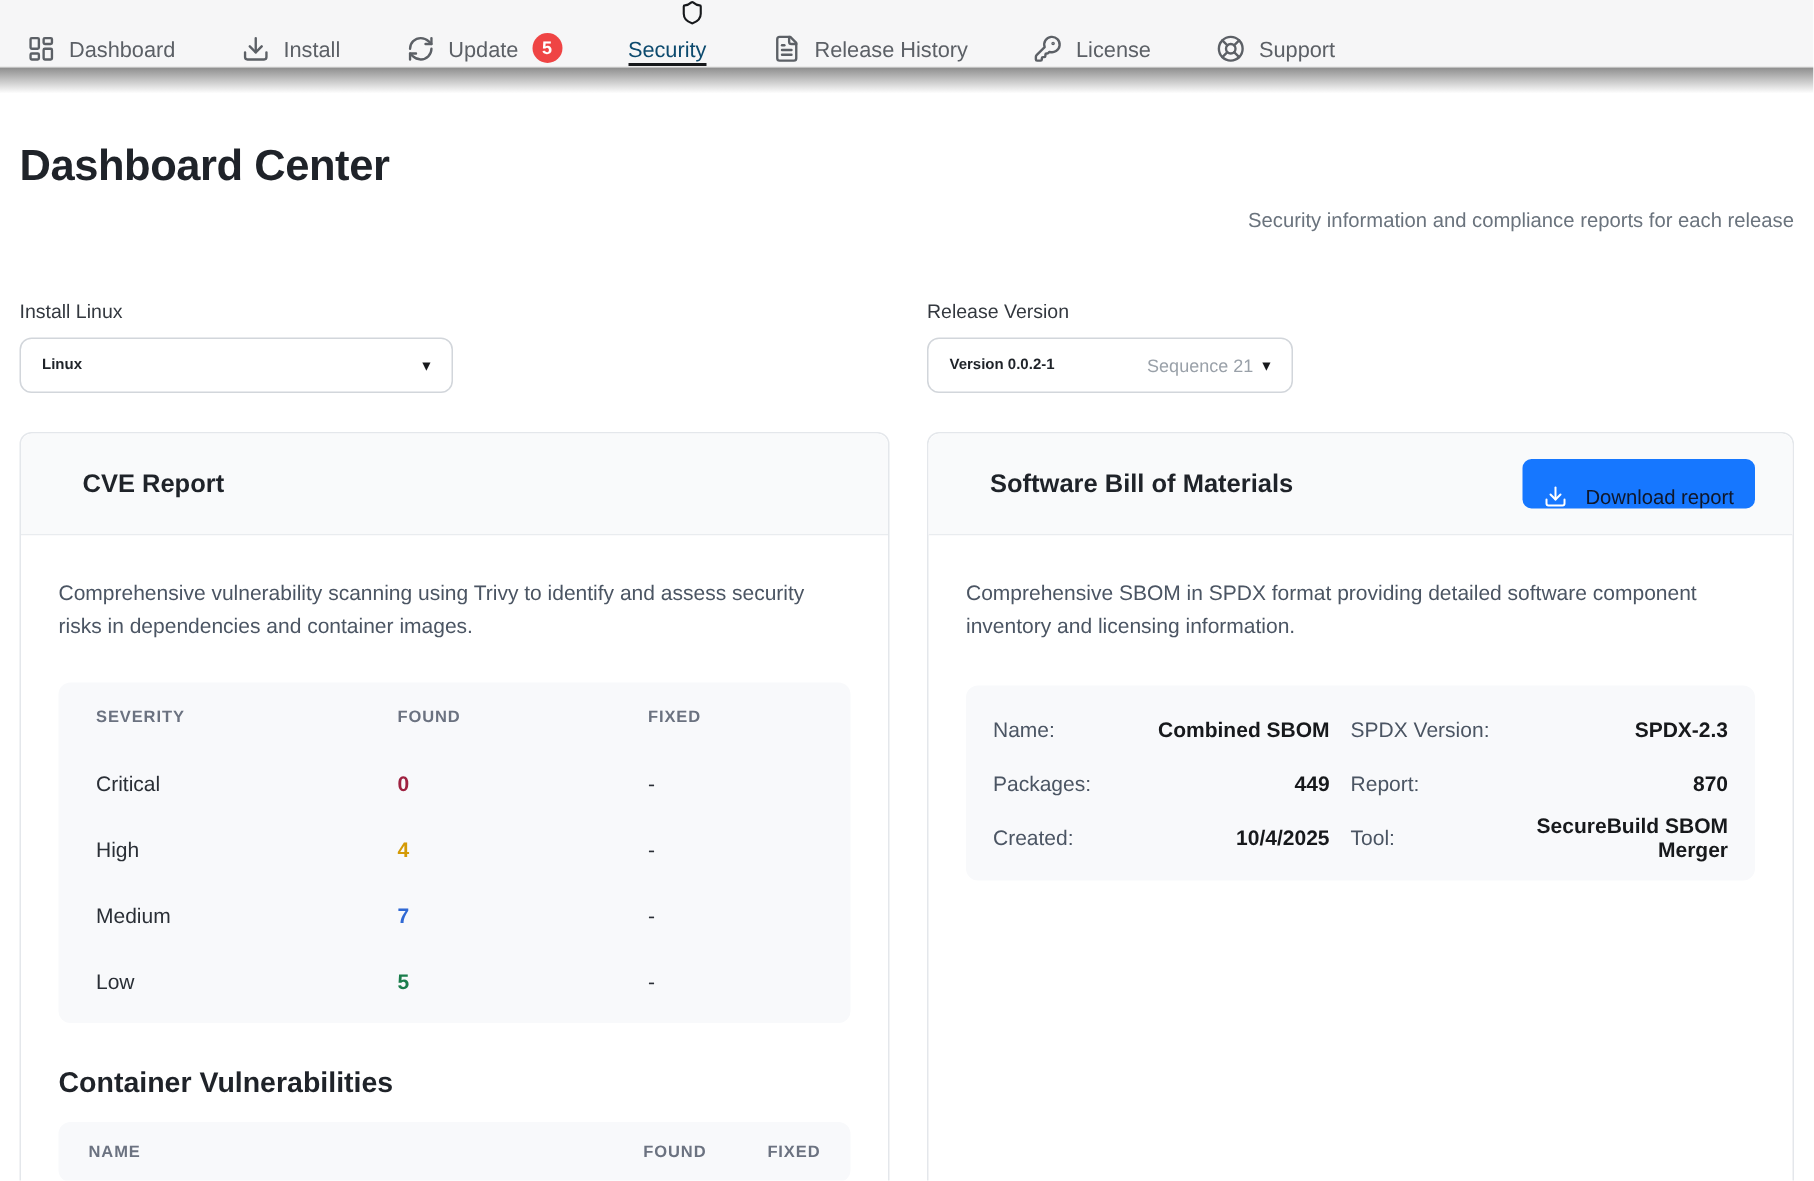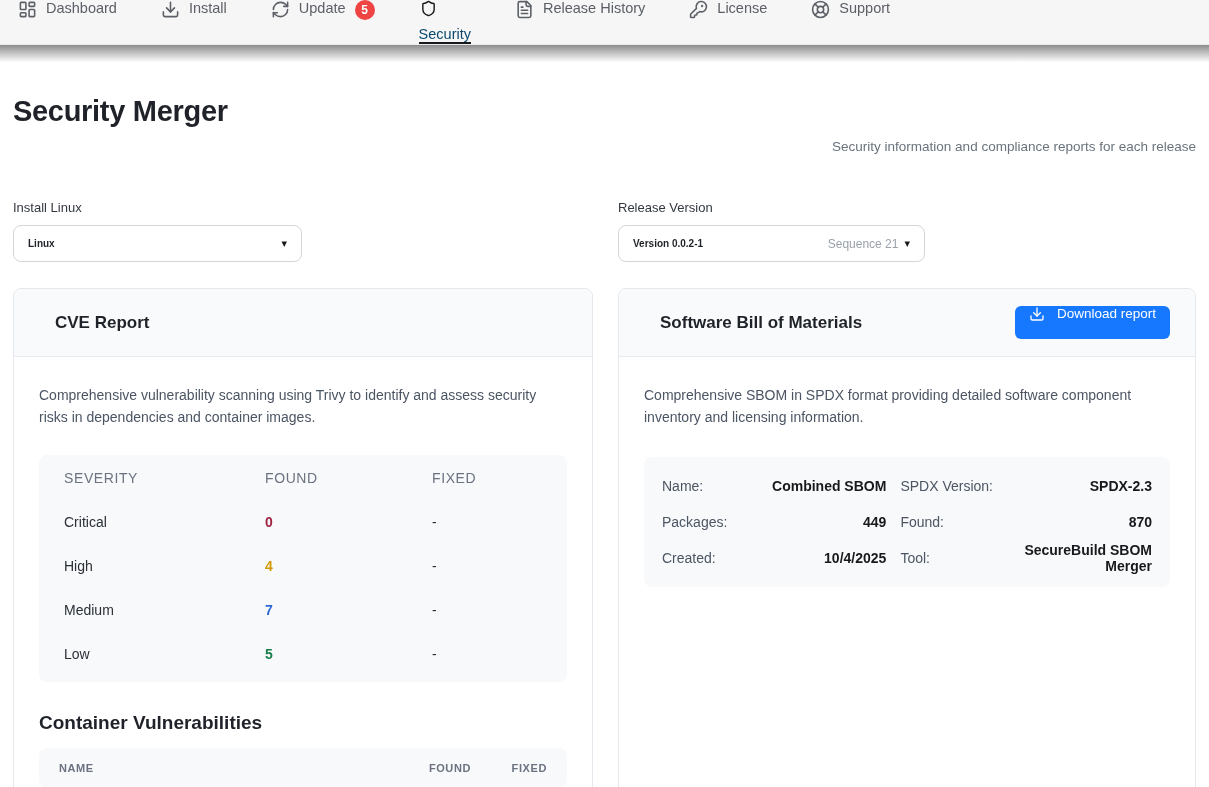--- a/index.html
+++ b/index.html
@@ -2,21 +2,21 @@
 <html><head>
 <meta charset="utf-8">
 <style>
   * { margin: 0; padding: 0; box-sizing: border-box; }
   html, body { width: 1209px; height: 787px; overflow: hidden; background: #fff;
     font-family: "Liberation Sans", sans-serif; color: #1f2329; }
 
   
   .nav { height: 45px; background: #f6f6f7; border-bottom: 1px solid #ebebeb;
     display: flex; align-items: stretch; padding: 0 18px; gap: 44px; }
-  .nav-item { display: flex; align-items: flex-start; gap: 9px; color: #5c6066;
+  .nav-item { display: flex; align-items: flex-end; gap: 9px; color: #5c6066;
     font-size: 14.5px; cursor: pointer; border-bottom: 2.5px solid transparent; }
   .nav-item svg { width: 19px; height: 19px; stroke: #5c6066; stroke-width: 2;
     fill: none; stroke-linecap: round; stroke-linejoin: round; }
   .nav-item.active { color: #0c4a6e; font-weight: 500; border-bottom-color: #17191c; flex-direction: column; }
   .nav-item.active svg { stroke: #17191c; }
   .badge { min-width: 20px; height: 20px; border-radius: 10px; color: #fff;
     font-size: 12px; font-weight: 700; display: flex; align-items: center;
     justify-content: center; padding: 0 5px; }
 
   .scroll-shadow { height: 17px; background: linear-gradient(#8d8d8d, #fdfdfd); }
@@ -28,55 +28,55 @@
 
   .two-col { display: grid; grid-template-columns: 580px 578px; column-gap: 25px; }
 
   
   .filters { margin-top: 46px; }
   .filter-label { font-size: 13px; color: #33383f; margin-bottom: 10px; }
   .select-box { height: 37px; background: #fff; border: 1px solid #d2d6db;
     border-radius: 8px; display: flex; align-items: center; justify-content: space-between;
     padding: 0 14px; cursor: pointer; }
   .select-box.w1 { width: 289px; }
-  .select-box.w2 { width: 307px; }
+  .select-box.w2 { width: 244px; }
   .select-value { font-size: 10px; font-weight: 700; }
   .select-caret { font-size: 11px; color: #17191c; }
   .select-secondary { font-size: 12px; color: #9aa1a9; display: flex; align-items: center; gap: 6px; }
 
   
   .cards { margin-top: 26px; }
   .card { border: 1px solid #e4e7eb; border-radius: 8px; background: #fff; height: 560px; }
   .card-header { height: 68px; background: #f9fafb; border-bottom: 1px solid #e9ecef;
     border-radius: 8px 8px 0 0; display: flex; align-items: center;
     justify-content: space-between; padding: 0 25px; }
   .card-title { font-size: 17px; font-weight: 600; margin-left: 16px; }
   .card-body { padding: 28px 25px; }
   .card-desc { font-size: 14px; line-height: 1.55; color: #4b5563; }
 
   
   .sev-table { margin-top: 27px; background: #f8f9fb; border-radius: 8px; padding: 1px 0 6px; }
   .sev-row { display: grid; grid-template-columns: 201px 167px auto;
     align-items: center; height: 44px; padding-left: 25px; }
-  .sev-head span { font-size: 14px; font-weight: 400; letter-spacing: 0.6px;
+  .sev-head span { font-size: 11px; font-weight: 700; letter-spacing: 0.6px;
     color: #6b7280; text-transform: uppercase; }
   .sev-name { font-size: 14px; color: #2a2f36; }
   .sev-num { font-size: 14px; font-weight: 600; }
   .sev-fixed { font-size: 14px; color: #2a2f36; }
 
   .sub-title { margin-top: 30px; font-size: 19px; font-weight: 600; }
   .cont-head { margin-top: 14px; background: #f8f9fb; border-radius: 8px; height: 40px;
     display: grid; grid-template-columns: 1fr 62px 52px; column-gap: 24px;
     align-items: center; padding: 0 20px 0 20px; }
   .cont-head span { font-size: 11px; font-weight: 600; letter-spacing: 0.6px;
     color: #6b7280; text-transform: uppercase; }
   .cont-head .r { text-align: right; }
 
   
-  .btn-primary { display: flex; align-items: flex-start; gap: 12px; color: #ffffff;
+  .btn-primary { display: flex; align-items: flex-end; gap: 12px; color: #0f172a;
     border: none; border-radius: 6px; height: 33px; padding: 0 14px;
     font-size: 13.5px; font-weight: 500; font-family: inherit; cursor: pointer; }
   .btn-primary svg { width: 16px; height: 16px; stroke: #fff; stroke-width: 2;
     fill: none; stroke-linecap: round; stroke-linejoin: round; }
   .sbom-grid { margin-top: 29px; background: #f8f9fb; border-radius: 8px;
     padding: 11px 18px; display: grid;
     grid-template-columns: auto 1fr auto 1fr; column-gap: 14px; }
   .sbom-grid > div { height: 36px; display: flex; align-items: center; }
   .sbom-label { font-size: 14px; color: #4b5563; }
   .sbom-value { font-size: 14px; font-weight: 700; color: #17191c;
@@ -146,21 +146,21 @@
         <line x1="4.93" y1="19.07" x2="9.17" y2="14.83"></line>
       </svg>
     <span>Support</span>
   </div>
 </nav>
 
 <div class="scroll-shadow"></div>
 
 <div class="content">
 
-  <h1 class="page-title">Security Merger</h1>
+  <h1 class="page-title">Dashboard Center</h1>
   <div class="page-subtitle">Security information and compliance reports for each release</div>
 
   <div class="two-col filters">
     <div>
       <div class="filter-label">Install Linux</div>
       <div class="select-box w1">
         <span class="select-value">Linux</span>
         <span class="select-caret">▾</span>
       </div>
     </div>
@@ -237,21 +237,21 @@
       <div class="card-body">
         <p class="card-desc">Comprehensive SBOM in SPDX format providing detailed software component inventory and licensing information.</p>
 
         <div class="sbom-grid">
           <div class="sbom-label">Name:</div>
           <div class="sbom-value">Combined SBOM</div>
           <div class="sbom-label">SPDX Version:</div>
           <div class="sbom-value">SPDX-2.3</div>
           <div class="sbom-label">Packages:</div>
           <div class="sbom-value">449</div>
-          <div class="sbom-label">Found:</div>
+          <div class="sbom-label">Report:</div>
           <div class="sbom-value">870</div>
           <div class="sbom-label">Created:</div>
           <div class="sbom-value">10/4/2025</div>
           <div class="sbom-label">Tool:</div>
           <div class="sbom-value">SecureBuild SBOM Merger</div>
         </div>
       </div>
     </section>
 
   </div>

